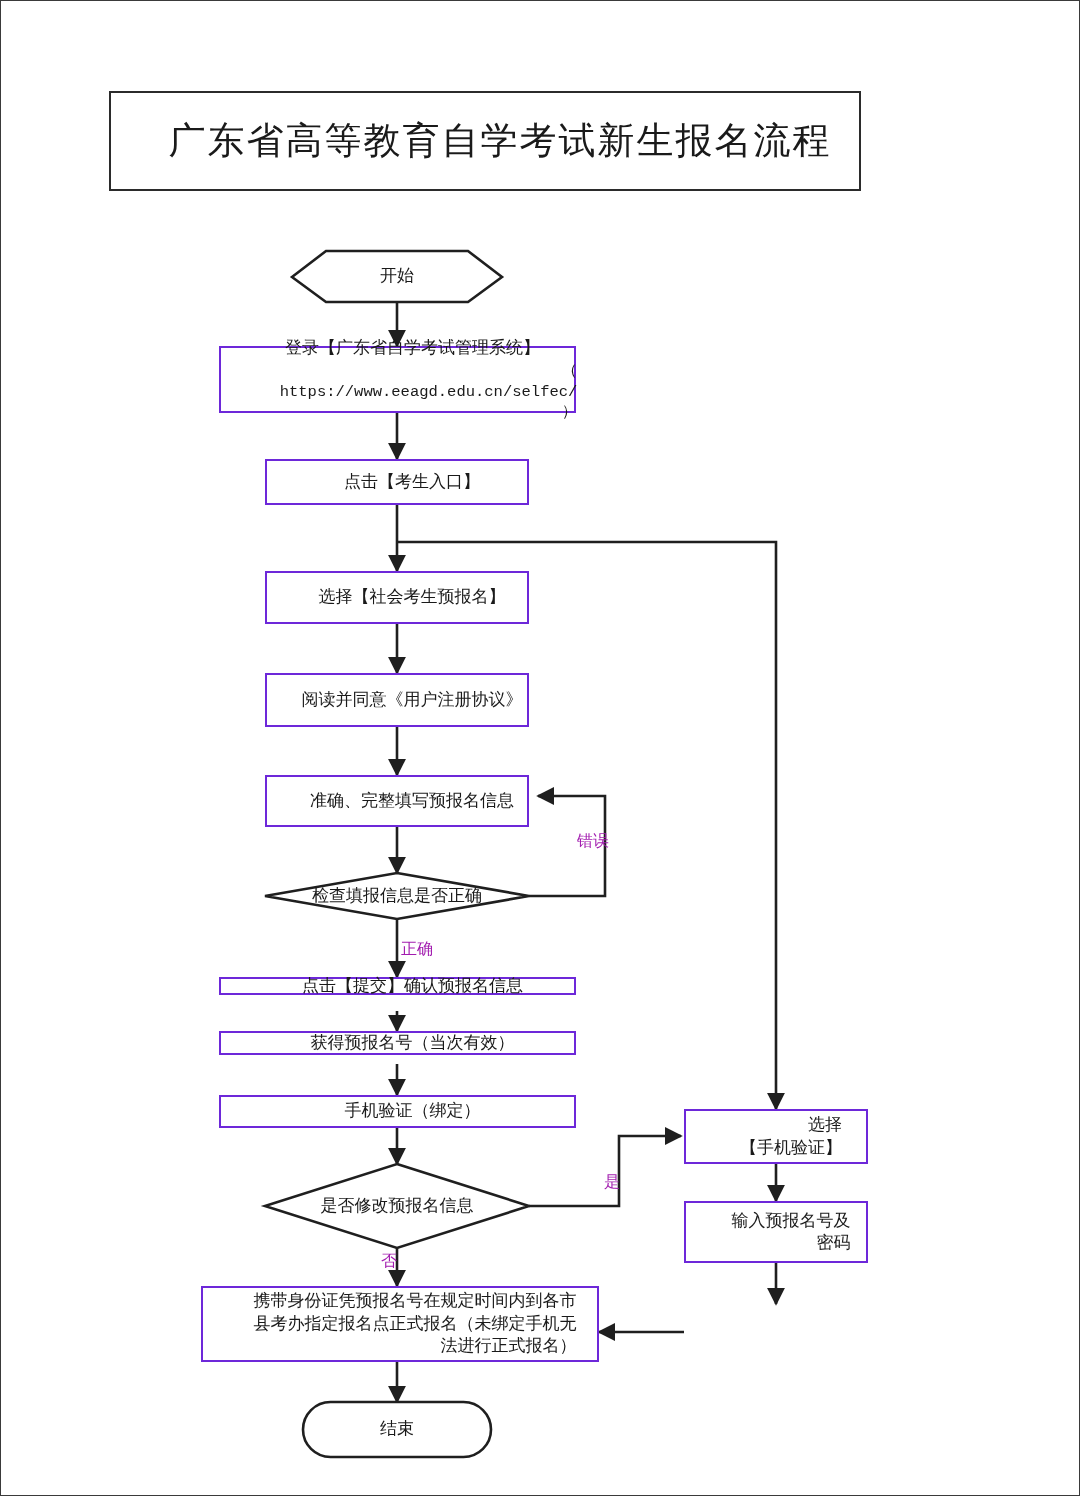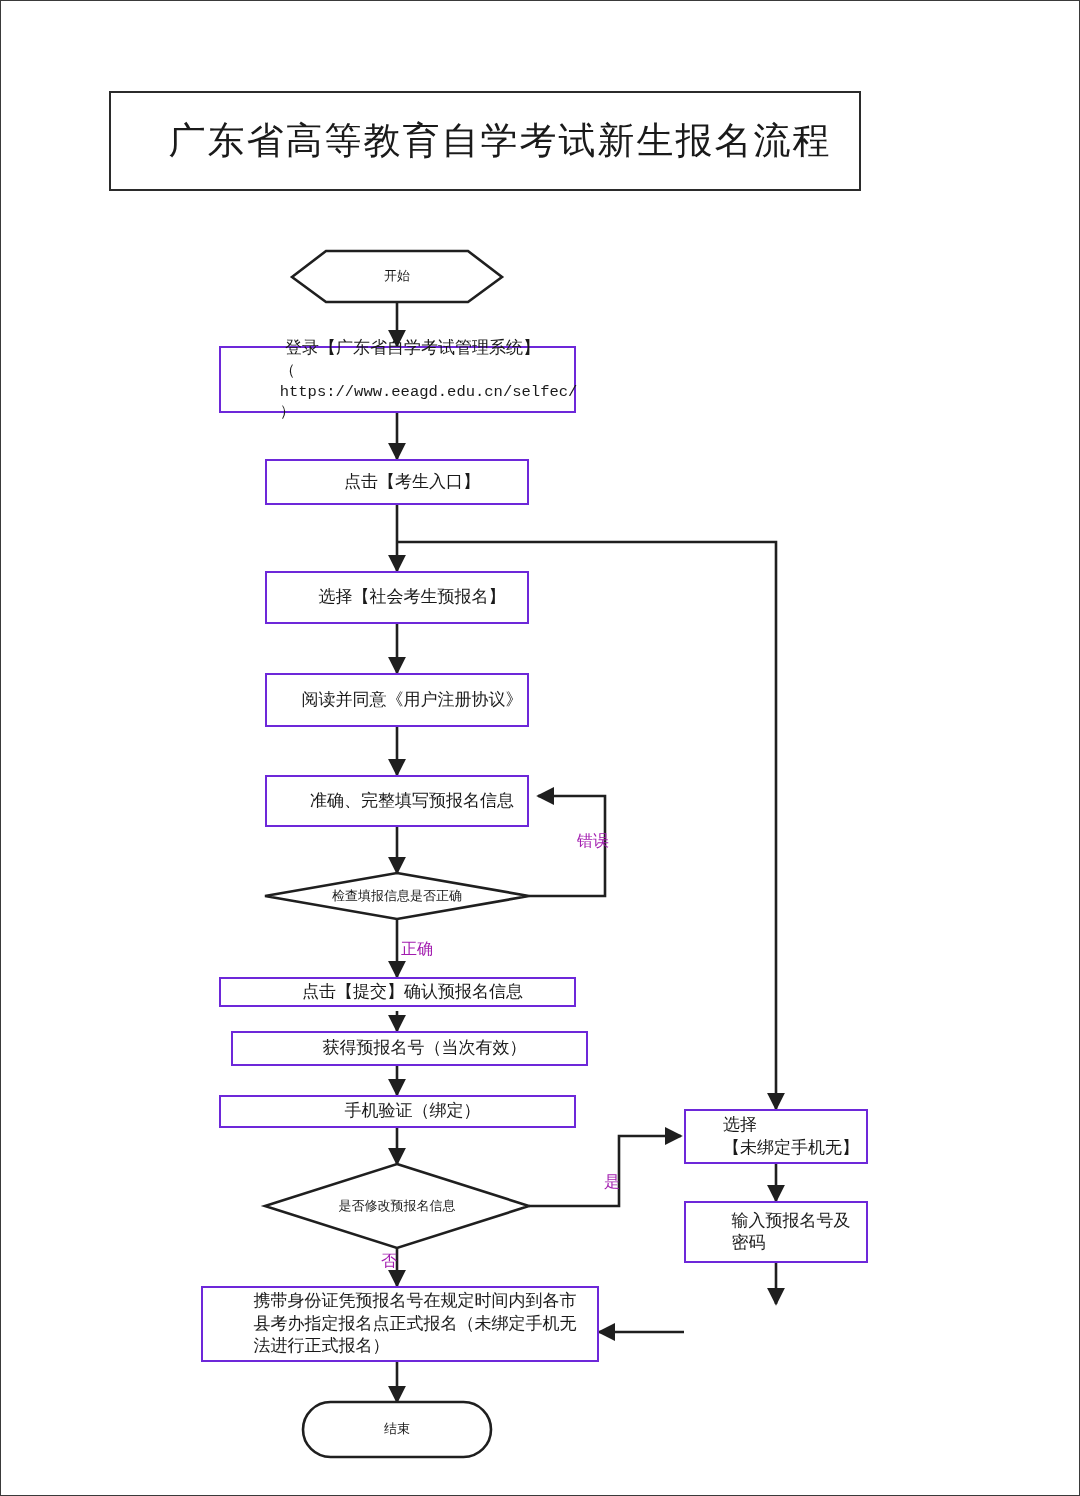--- a/index.html
+++ b/index.html
@@ -25,21 +25,21 @@
     left: 0;
     top: 0;
     width: 1080px;
     height: 1496px;
   }
   .node {
     position: absolute;
     display: flex;
     align-items: center;
     justify-content: center;
-    text-align: left;
+    text-align: right;
     box-sizing: border-box;
     color: #1a1a1a;
     line-height: 1.32;
     white-space: pre-line;
     padding-left: 30px;
   }
   .title-box {
     border: 2px solid #2b2b2b;
     font-size: 37px;
     letter-spacing: 2px;
@@ -55,21 +55,21 @@
     font-size: 15.5px;
     letter-spacing: 0px;
     margin-left: 32px;
   }
   .shape-label {
     position: absolute;
     display: flex;
     align-items: center;
     justify-content: center;
     text-align: center;
-    font-size: 13px;
+    font-size: 17px;
     color: #1a1a1a;
     pointer-events: none;
     white-space: pre-line;
     line-height: 1.3;
   }
   .edge-label {
     position: absolute;
     font-size: 16px;
     color: #a21caf;
     white-space: nowrap;
@@ -154,28 +154,28 @@
   </div>
 
   <div class="node rect" style="left:264px; top:458px; width:264px; height:46px;">点击【考生入口】</div>
 
   <div class="node rect" style="left:264px; top:570px; width:264px; height:53px;">选择【社会考生预报名】</div>
 
   <div class="node rect" style="left:264px; top:672px; width:264px; height:54px;">阅读并同意《用户注册协议》</div>
 
   <div class="node rect" style="left:264px; top:774px; width:264px; height:52px;">准确、完整填写预报名信息</div>
 
-  <div class="node rect" style="left:218px; top:976px; width:357px; height:30px;">点击【提交】确认预报名信息</div>
+  <div class="node rect" style="left:218px; top:976px; width:357px; height:18px;">点击【提交】确认预报名信息</div>
 
-  <div class="node rect" style="left:230px; top:1030px; width:357px; height:35px;">获得预报名号（当次有效）</div>
+  <div class="node rect" style="left:218px; top:1030px; width:357px; height:24px;">获得预报名号（当次有效）</div>
 
   <div class="node rect" style="left:218px; top:1094px; width:357px; height:33px;">手机验证（绑定）</div>
 
   <div class="node rect" style="left:683px; top:1108px; width:184px; height:55px;">选择
-【未绑定手机无】</div>
+【手机验证】</div>
 
   <div class="node rect" style="left:683px; top:1200px; width:184px; height:62px;">输入预报名号及
 密码</div>
 
 
   <div class="node rect" style="left:200px; top:1285px; width:398px; height:76px;">携带身份证凭预报名号在规定时间内到各市
 县考办指定报名点正式报名（未绑定手机无
 法进行正式报名）</div>
 
   <div class="edge-label" style="left:576px; top:830px;">错误</div>

